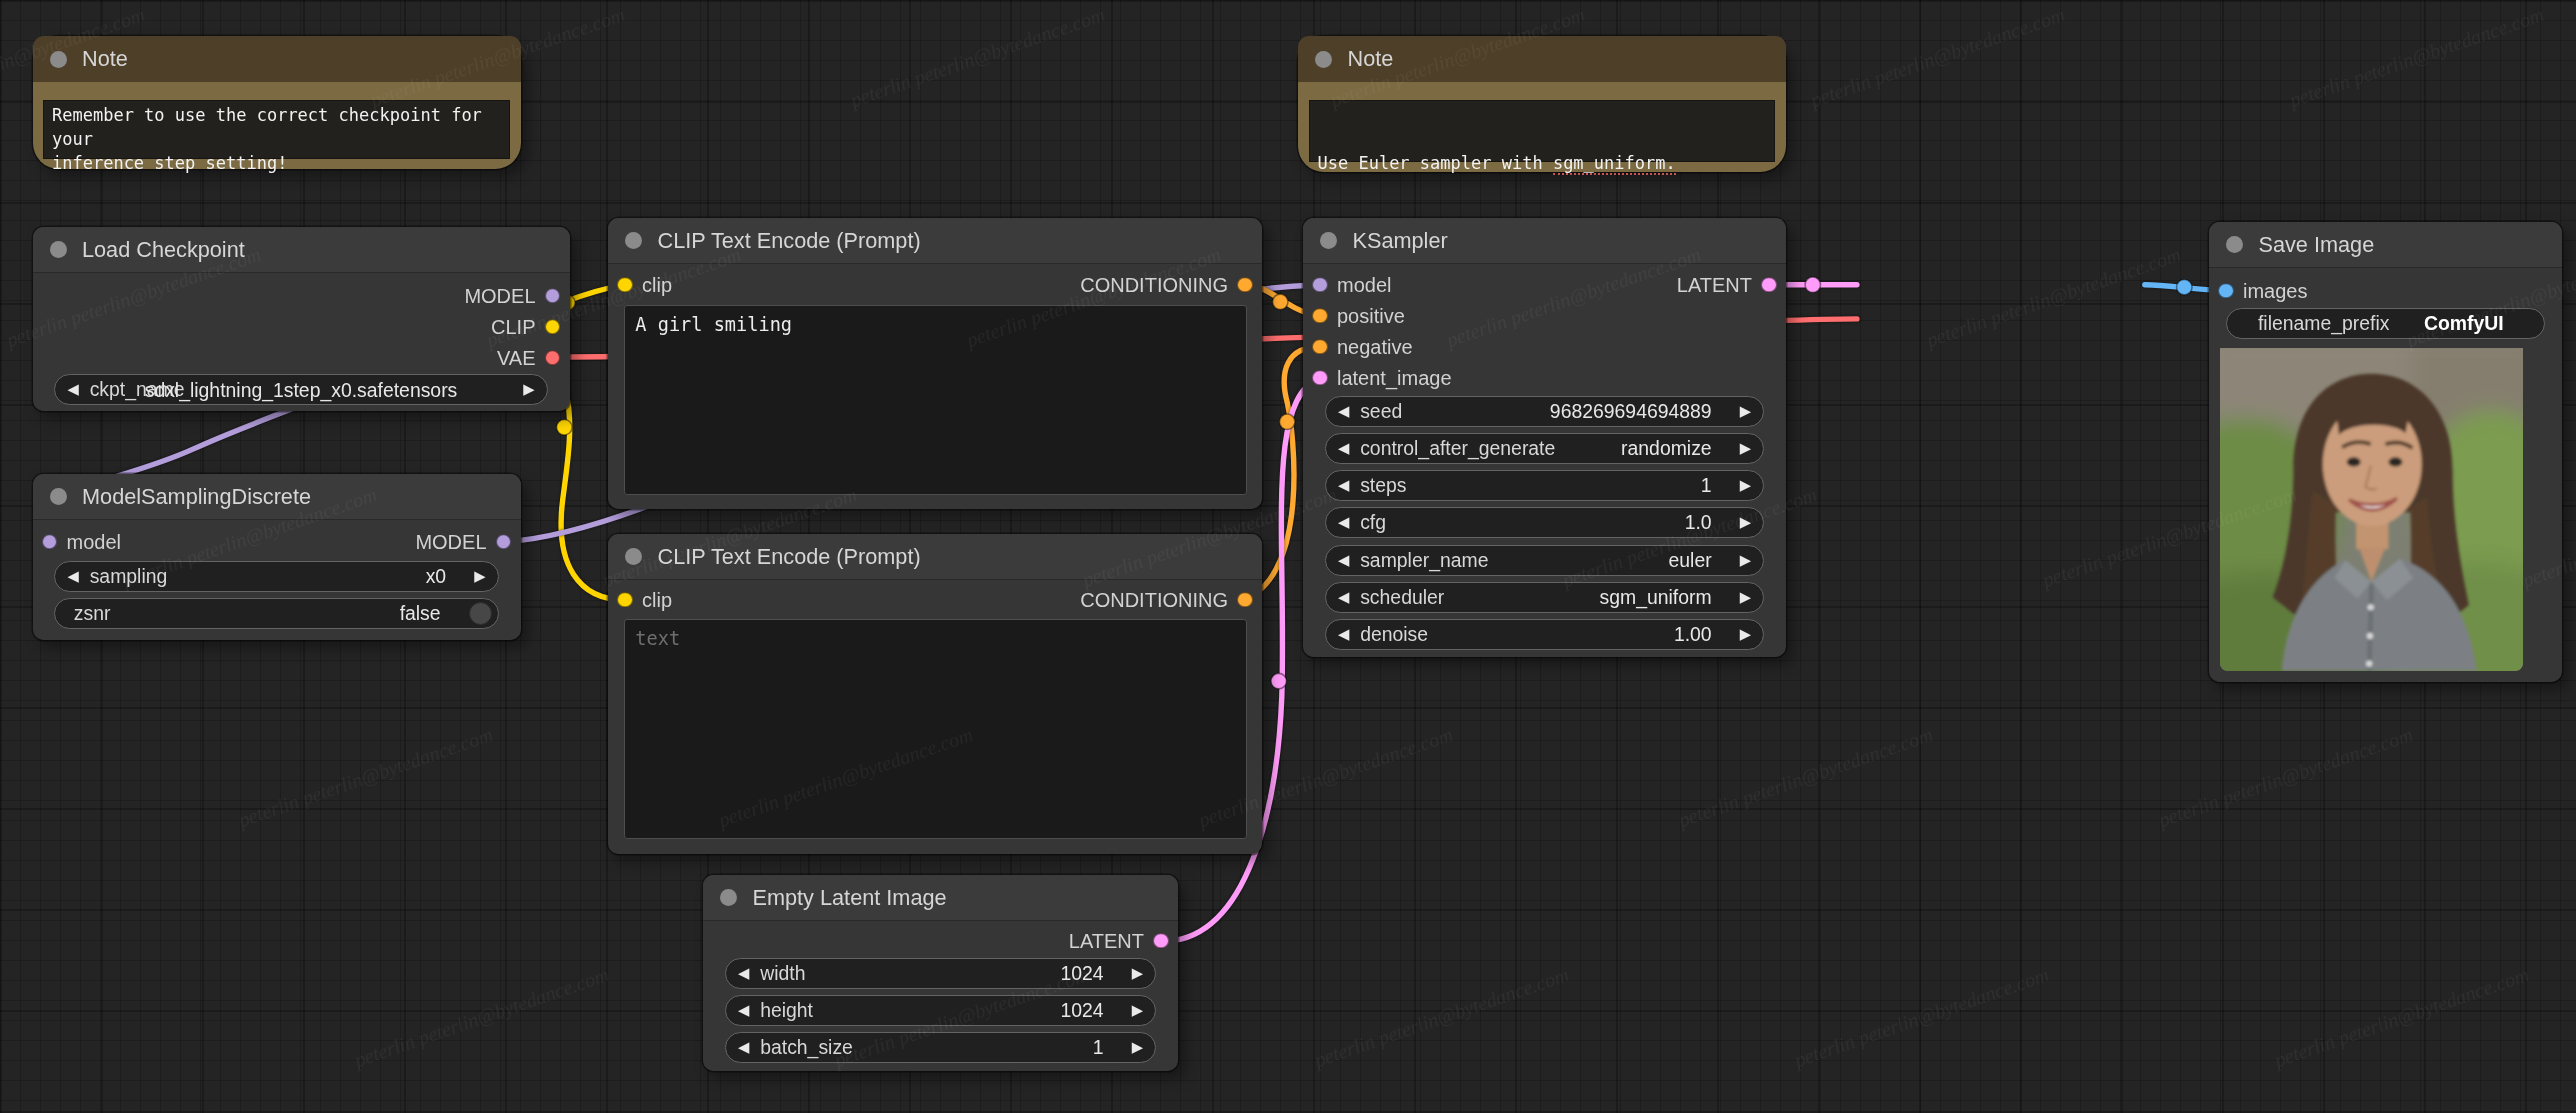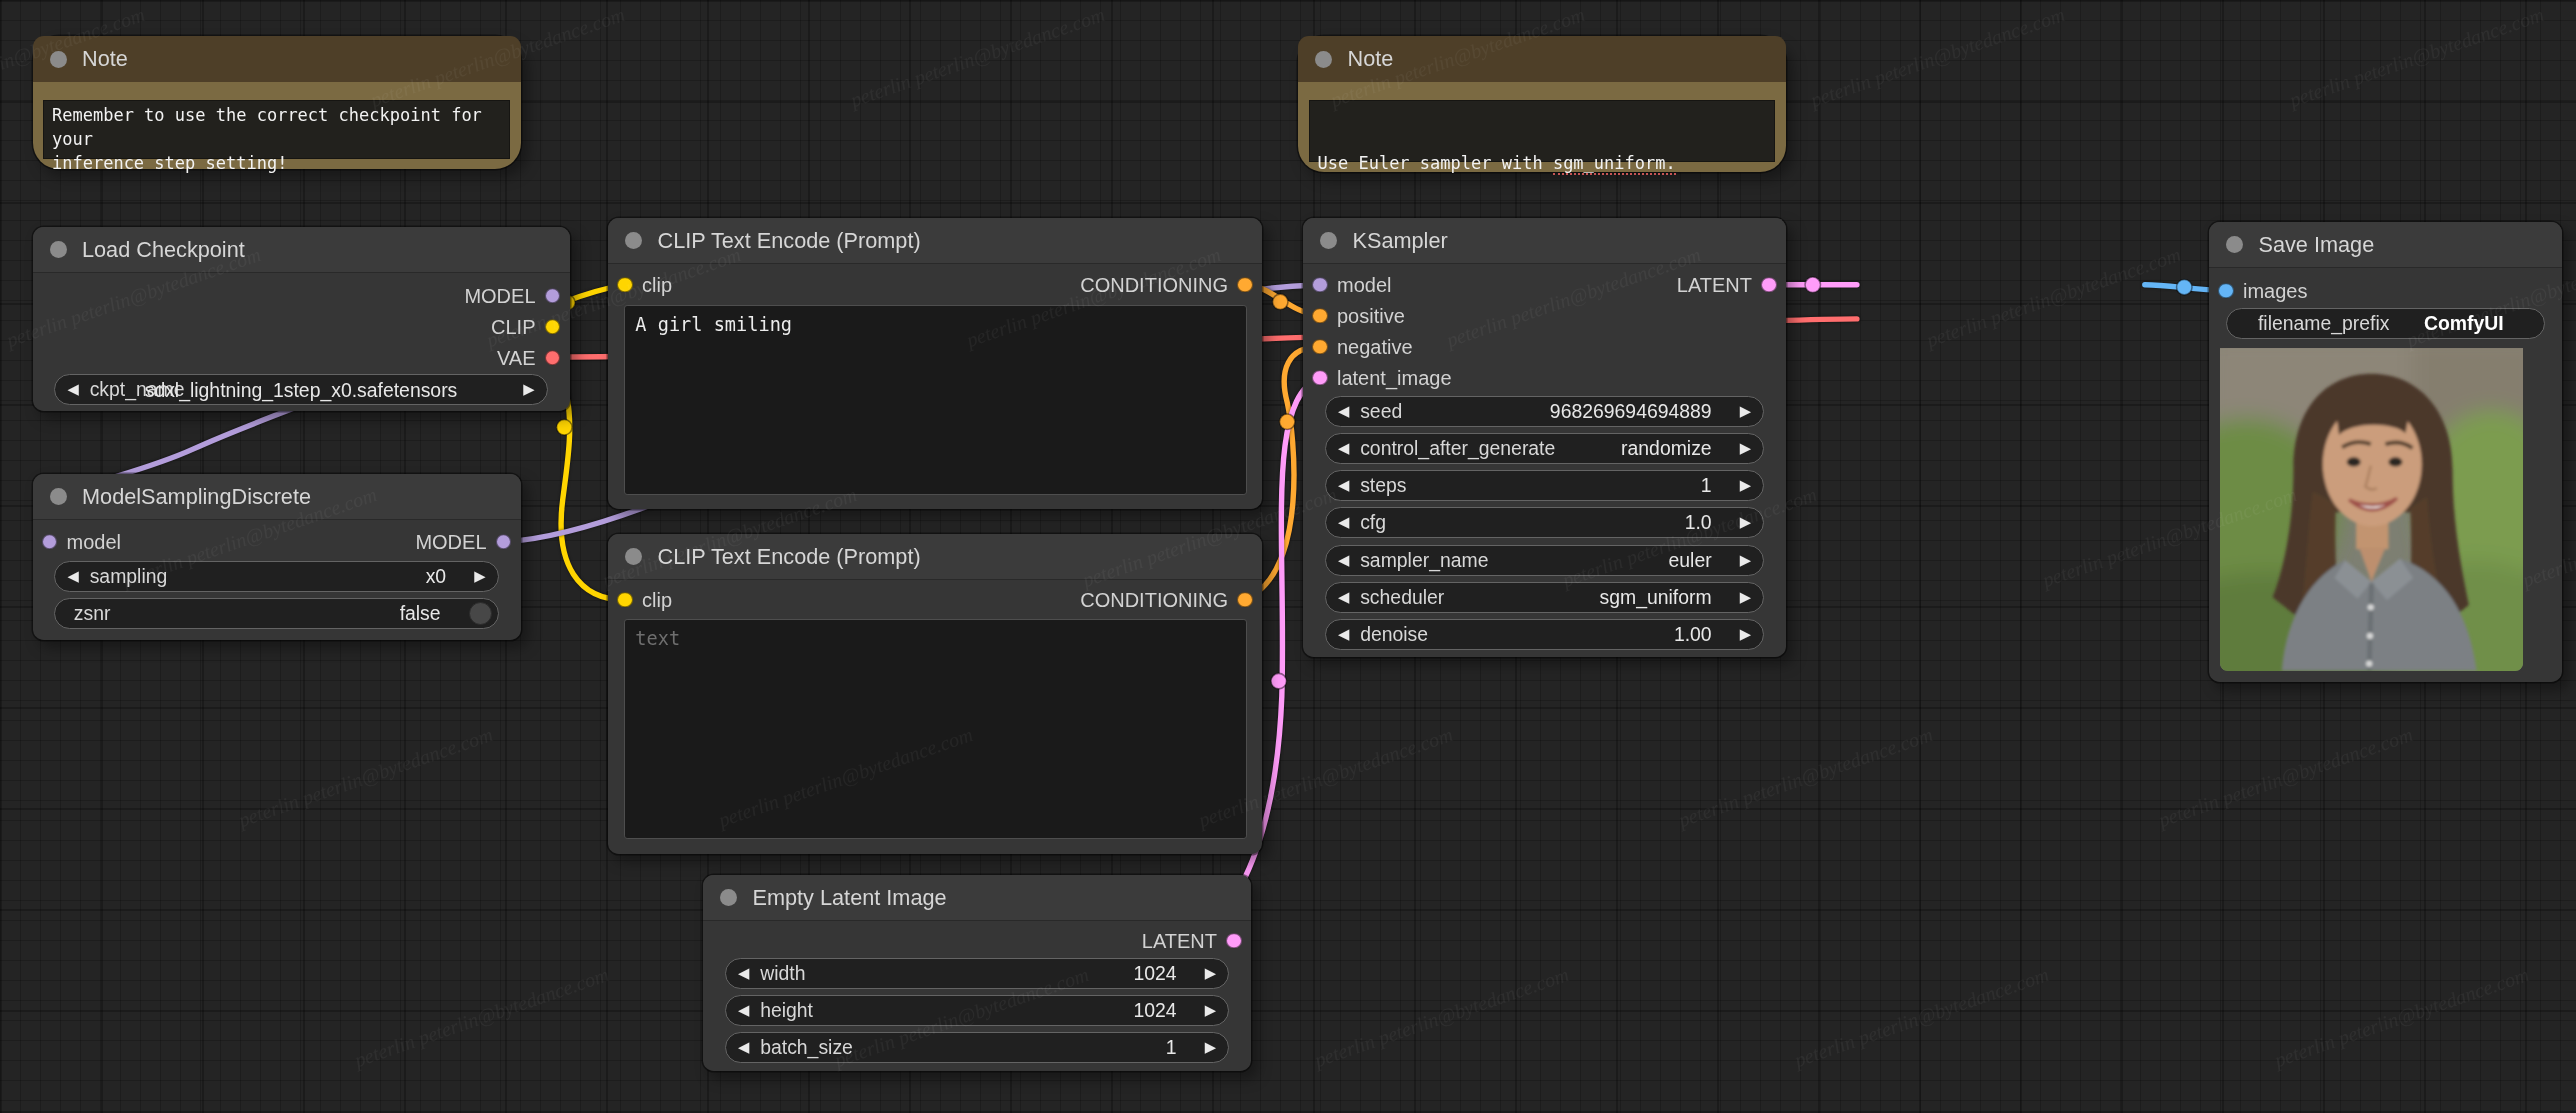--- a/index.html
+++ b/index.html
@@ -184,21 +184,21 @@
     </div>
     <div class="row" style="top:50px;">
       <span class="pin in" style="background-color: rgb(255, 213, 0);"></span>
       <span class="plabel in">clip</span>
       <span class="plabel out">CONDITIONING</span>
       <span class="pin out" style="background-color: rgb(255, 169, 49);"></span>
     </div>
     <div class="prompt-box empty" style="top:85px;left:15.5px;right:15.5px;height:220px;">text</div>
   </div>
 
-  <div class="node" style="left:703px;top:875px;width:548px;height:196px;">
+  <div class="node" style="left:703px;top:875px;width:475px;height:196px;">
     <div class="node-header">
       <span class="collapse-dot"></span>
       <span class="title-text">Empty Latent Image</span>
     </div>
     <div class="row" style="top:50px;">
       <span class="plabel out">LATENT</span>
       <span class="pin out" style="background-color: rgb(255, 156, 249);"></span>
     </div>
     <div class="widget" style="top:83px;">
       <span class="w-arrow">◀</span>

